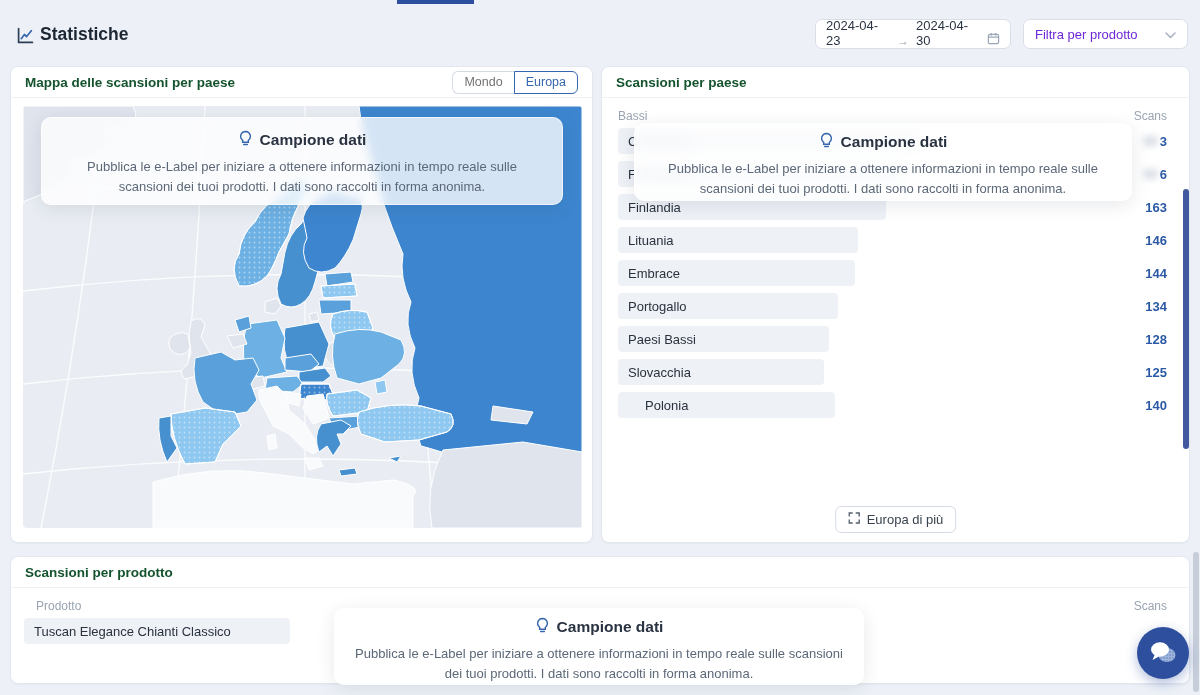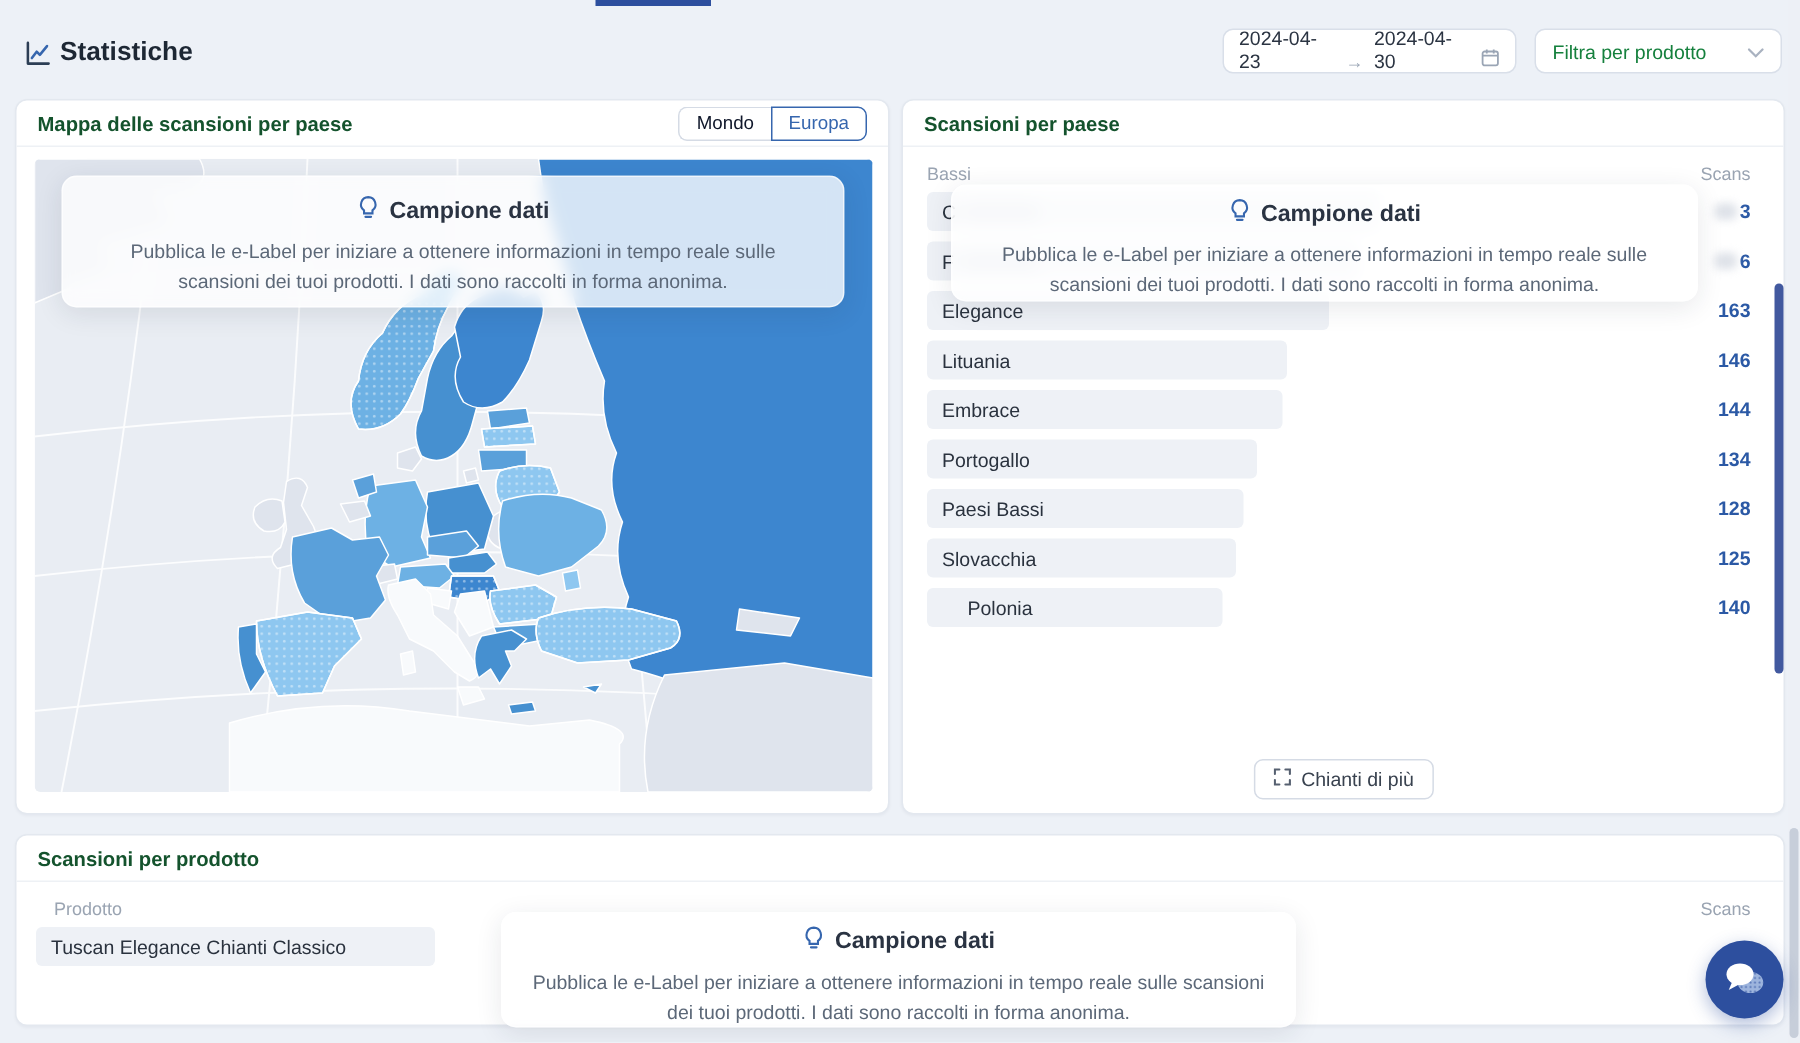--- a/index.html
+++ b/index.html
@@ -10,33 +10,33 @@
   .hdr{position:absolute;left:0;top:0;width:1200px;height:60px;}
   .hdr-title{position:absolute;left:40px;top:24px;font-size:17.5px;font-weight:700;color:#1d2734;}
   .hdr-icon{position:absolute;left:17px;top:27px;}
   .datebox{position:absolute;left:815px;top:19px;width:196px;height:30px;background:#fff;
     border:1px solid #d9dfe9;border-radius:7px;display:flex;align-items:flex-end;padding:0 10px;gap:7px;
     font-size:13px;color:#2b3442;}
   .datebox .arr{color:#9aa5b5;font-size:12px;}
   .datebox .cal{margin-left:auto;}
   .selbox{position:absolute;left:1023px;top:19px;width:165px;height:30px;background:#fff;
     border:1px solid #d9dfe9;border-radius:7px;display:flex;align-items:center;justify-content:space-between;
-    padding:0 11px;font-size:13px;color:#15803d;}
+    padding:0 11px;font-size:13px;color:#6d28d9;}
   
   .panel{position:absolute;background:#fff;border:1px solid #e3e8ef;border-radius:8px;
     box-shadow:0 1px 2px rgba(16,24,40,.04);}
   .p-map{left:10px;top:66px;width:583px;height:477px;}
   .p-country{left:601px;top:66px;width:589px;height:477px;}
   .p-product{left:10px;top:556px;width:1180px;height:128px;overflow:visible;}
   .p-head{height:31px;border-bottom:1px solid #eef1f5;display:flex;align-items:center;padding:0 14px;}
   .p-title{font-size:13.5px;font-weight:700;color:#14532d;}
   
   .toggle{margin-left:auto;display:flex;}
   .tbtn{height:23px;padding:0 11px;font-size:12.5px;display:flex;align-items:center;background:#fff;cursor:pointer;}
-  .tbtn.world{border:1px solid #d5dbe5;border-radius:6px 0 0 6px;color:#0f172a;border-right:none;}
+  .tbtn.world{border:1px solid #d5dbe5;border-radius:6px 0 0 6px;color:#737373;border-right:none;}
   .tbtn.europe{border:1px solid var(--accent,#3666ae);border-radius:0 6px 6px 0;color:var(--accent,#3666ae);}
   
   .map{position:absolute;left:12px;top:39px;width:559px;height:422px;border-radius:4px;overflow:hidden;}
   
   .overlay{position:absolute;background:rgba(255,255,255,.78);border:1px solid rgba(255,255,255,.65);
     -webkit-backdrop-filter:blur(5px);backdrop-filter:blur(5px);border-radius:10px;
     box-shadow:0 4px 18px rgba(30,40,60,.10);text-align:center;z-index:5;}
   .ov-title{font-size:15.5px;font-weight:700;color:#2a3342;margin-top:12px;
     display:flex;align-items:center;justify-content:center;gap:7px;}
   .ov-body{font-size:13px;color:#5c6878;line-height:1.55;margin:7px auto 0;max-width:480px;}
@@ -221,21 +221,21 @@
         <span class="lval"><span class="blob" style="width: 15px;"></span>3</span>
       </div>
       <div class="lrow">
         <div class="lbar" style="width: 288px;">
           <span class="llab">F<span class="blob" style="width: 52px;"></span></span>
         </div>
         <span class="lval"><span class="blob" style="width: 15px;"></span>6</span>
       </div>
       <div class="lrow">
         <div class="lbar" style="width: 268px;">
-          <span class="llab">Elegance</span>
+          <span class="llab">Finlandia</span>
         </div>
         <span class="lval">163</span>
       </div>
       <div class="lrow">
         <div class="lbar" style="width: 240px;">
           <span class="llab">Lituania</span>
         </div>
         <span class="lval">146</span>
       </div>
       <div class="lrow">
@@ -256,21 +256,21 @@
         </div>
         <span class="lval">128</span>
       </div>
       <div class="lrow">
         <div class="lbar" style="width: 206px;">
           <span class="llab">Slovacchia</span>
         </div>
         <span class="lval">125</span>
       </div>
       <div class="lrow">
-        <div class="lbar" style="width: 197px; padding-left: 27px;">
+        <div class="lbar" style="width: 217px; padding-left: 27px;">
           <span class="llab">Polonia</span>
         </div>
         <span class="lval">140</span>
       </div>
     </div>
 
   <div class="overlay ov-country">
     <div class="ov-title">
       <span>
         <svg width="15" height="16" viewBox="0 0 16 17" fill="none" stroke="#3666ae" stroke-width="1.5" stroke-linecap="round">
@@ -285,21 +285,21 @@
 
   <div class="showmore">
     <span>
       <svg width="12" height="12" viewBox="0 0 12 12" fill="none" stroke="#566070" stroke-width="1.4" stroke-linecap="round">
         <path d="M1 4 V1 H4"></path>
           <path d="M8 1 H11 V4"></path>
           <path d="M11 8 V11 H8"></path>
           <path d="M4 11 H1 V8"></path>
       </svg>
     </span>
-    <span>Chianti di più</span>
+    <span>Europa di più</span>
   </div>
 
   <div class="inner-scroll"></div>
 </div>
 
 <div class="panel p-product">
   <div class="p-head">
     <span class="p-title">Scansioni per prodotto</span>
   </div>
   <div class="cols" style="left:25px;">

